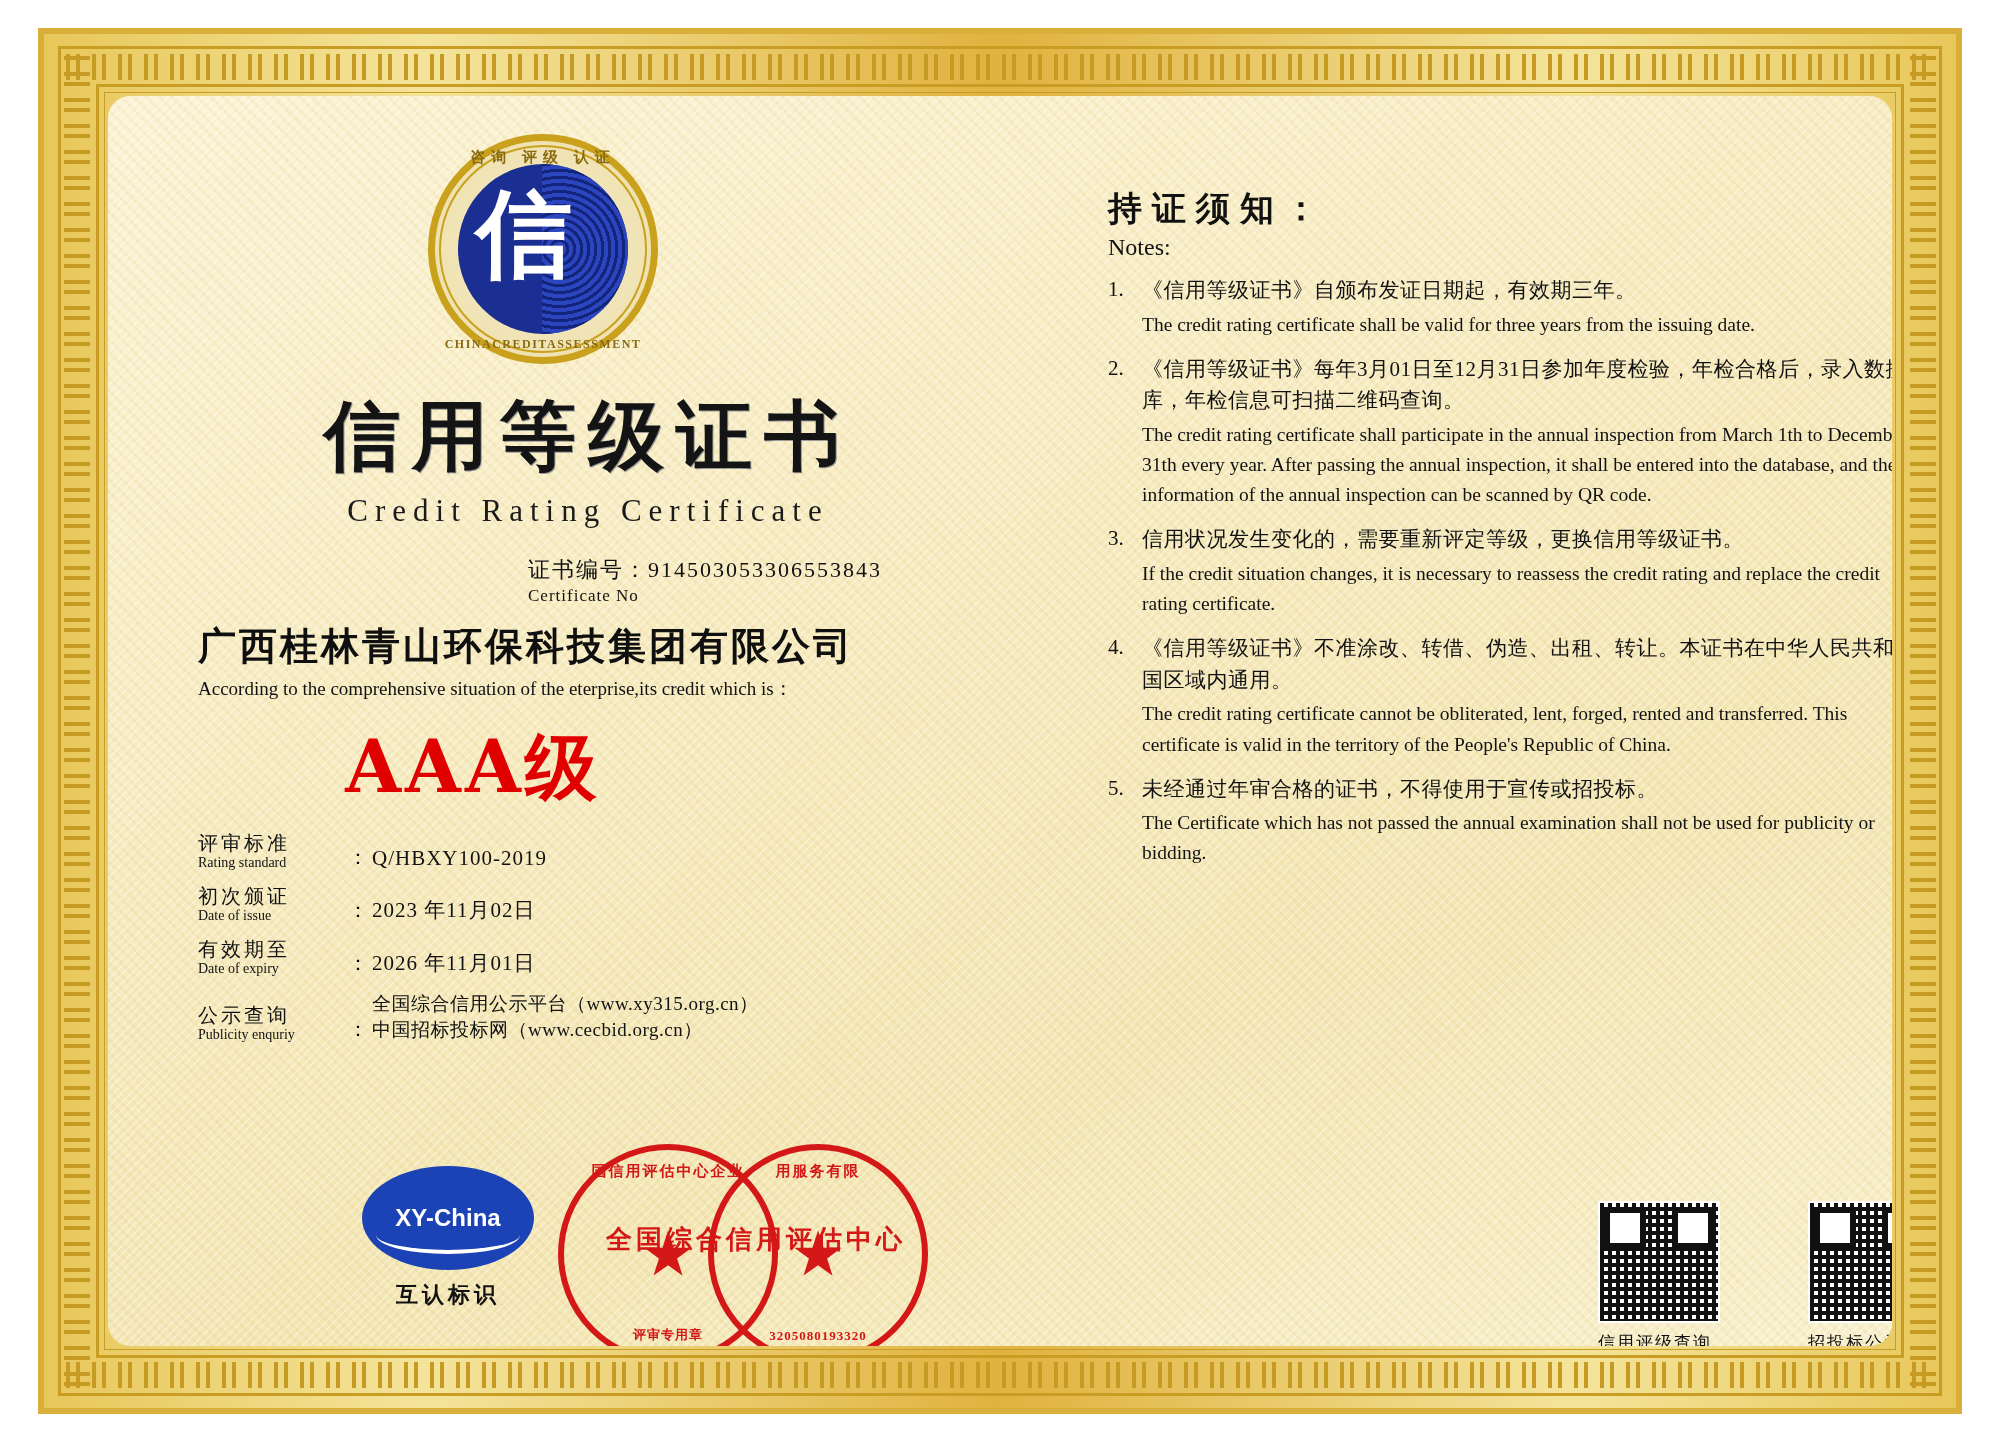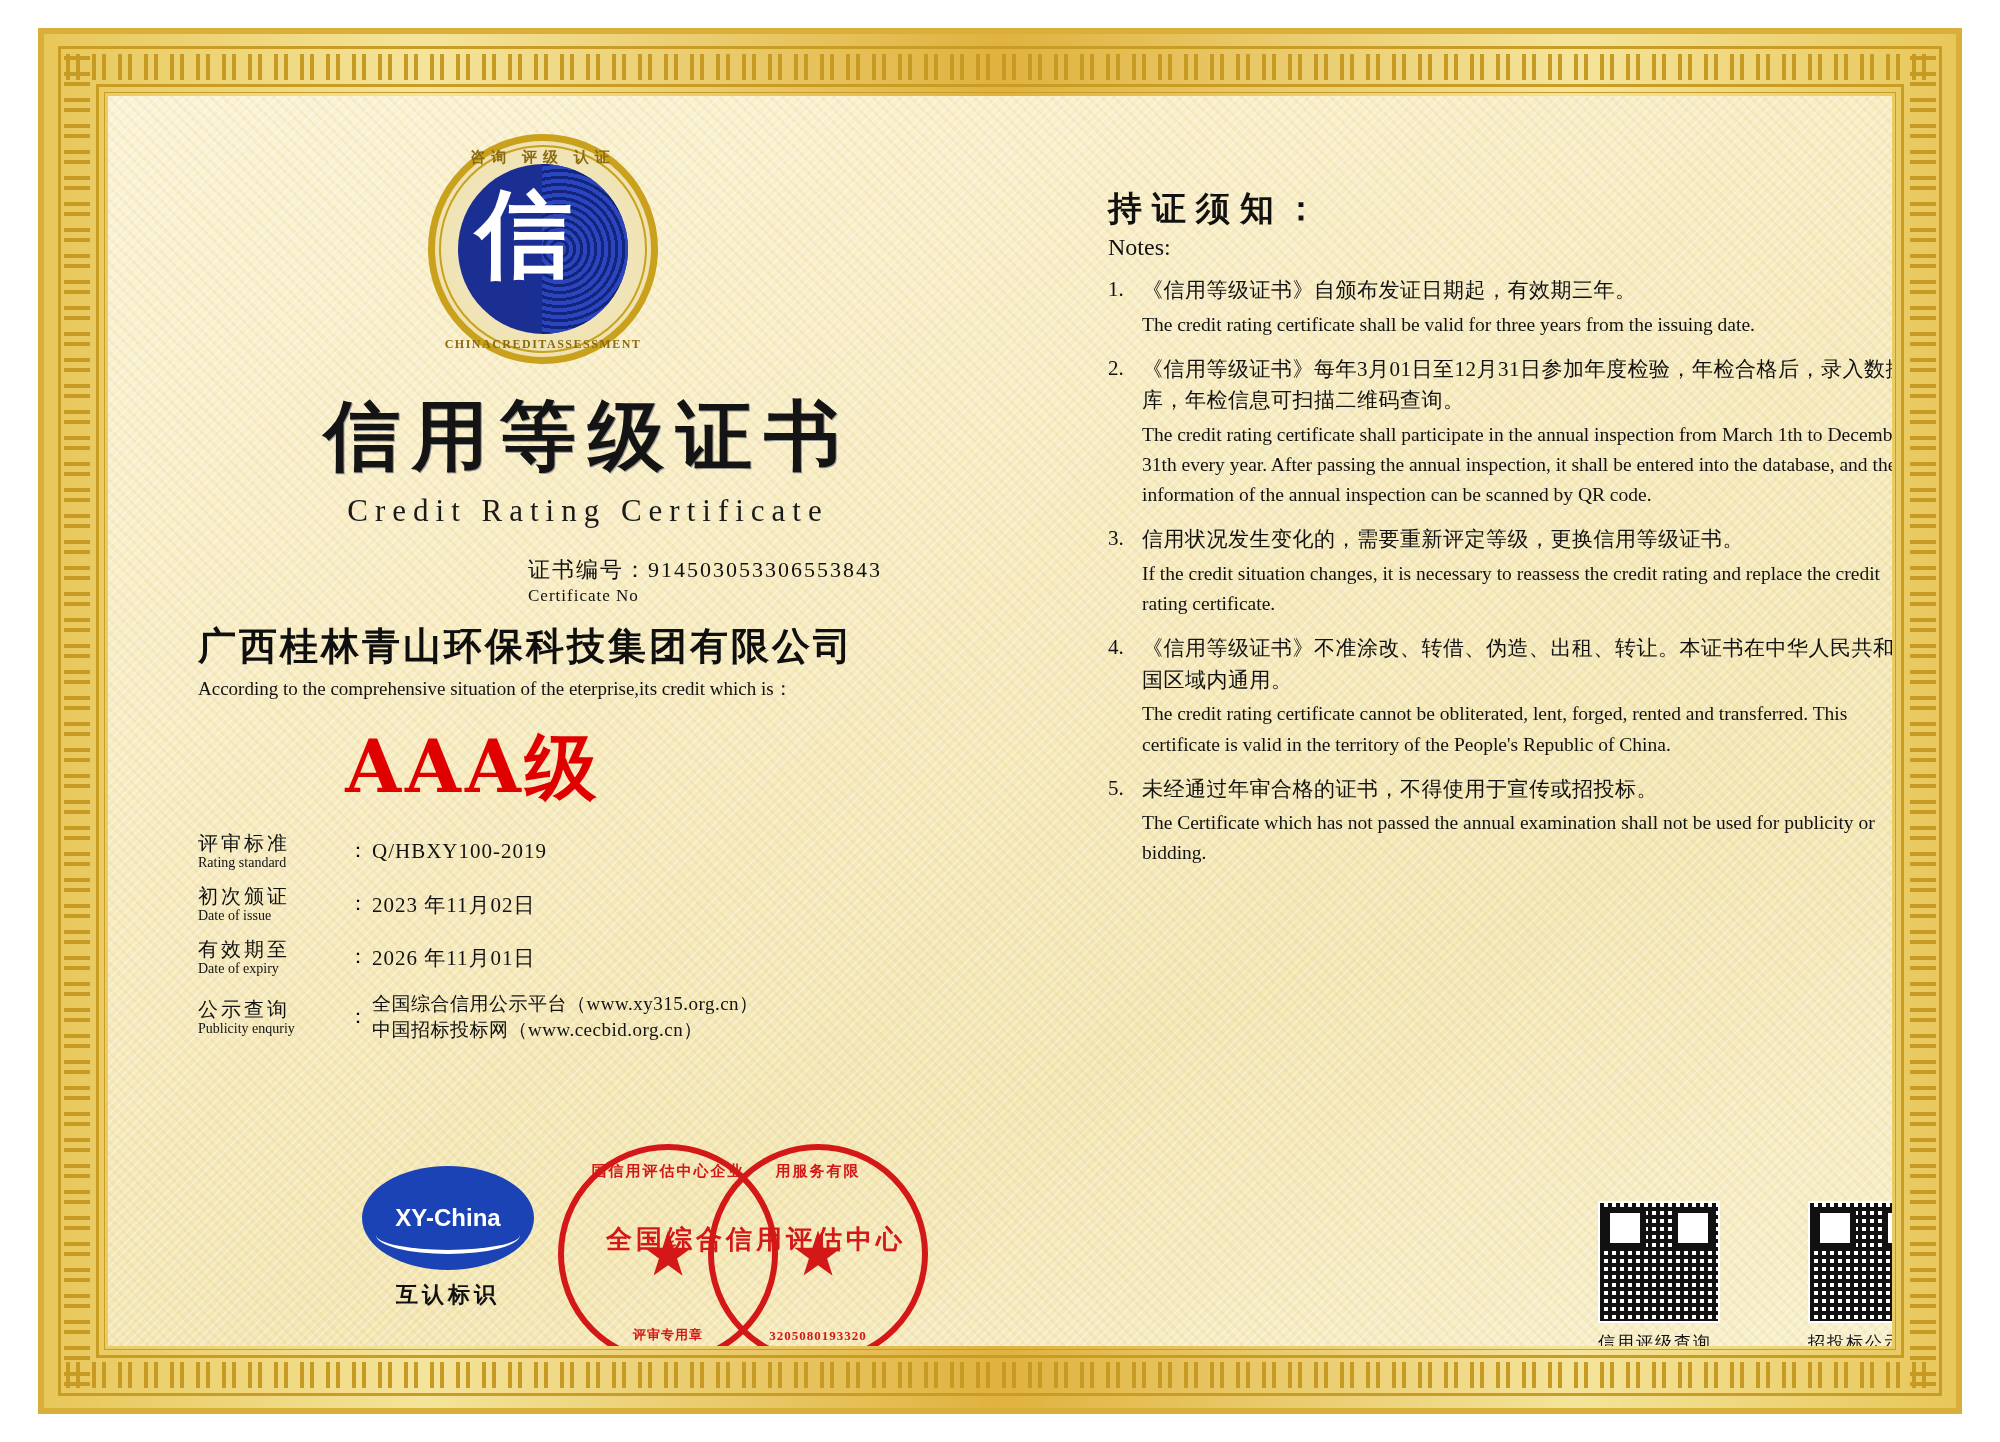--- a/index.html
+++ b/index.html
@@ -76,20 +76,21 @@
 
   
   #paper {
     position: absolute;
     left: 64px; top: 62px; right: 64px; bottom: 62px;
     background:
       repeating-linear-gradient(135deg, rgba(255,255,255,0.30) 0 2px, rgba(255,255,255,0) 2px 6px),
       repeating-linear-gradient(45deg, rgba(216,180,90,0.12) 0 3px, rgba(255,255,255,0) 3px 9px),
       linear-gradient(160deg, #fbf3d5 0%, #f7ecc2 35%, #f3e6b3 70%, #f8f0cd 100%);
     overflow: hidden;
+    border-radius: 22px;
   }
 
   
   #left-col {
     position: absolute;
     left: 60px;
     top: 20px;
     width: 840px;
   }
 
@@ -225,21 +226,21 @@
     font-family: "DejaVu Serif", serif;
   }
 
   
   #meta {
     margin-top: 14px;
     padding-left: 30px;
   }
   .meta-row {
     display: flex;
-    align-items: center;
+    align-items: flex-end;
     margin-bottom: 12px;
   }
   .meta-label {
     width: 150px;
     flex: 0 0 150px;
   }
   .meta-label .cn {
     display: block;
     font-size: 20px;
     letter-spacing: 3px;

